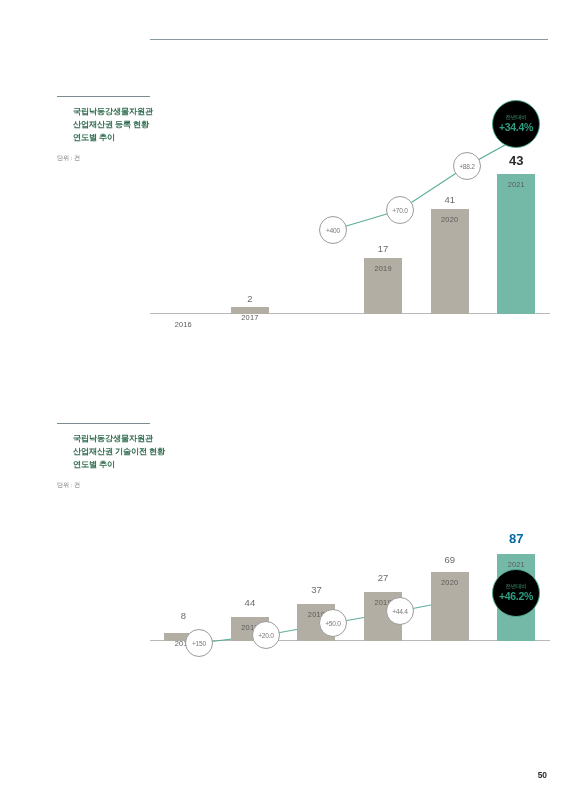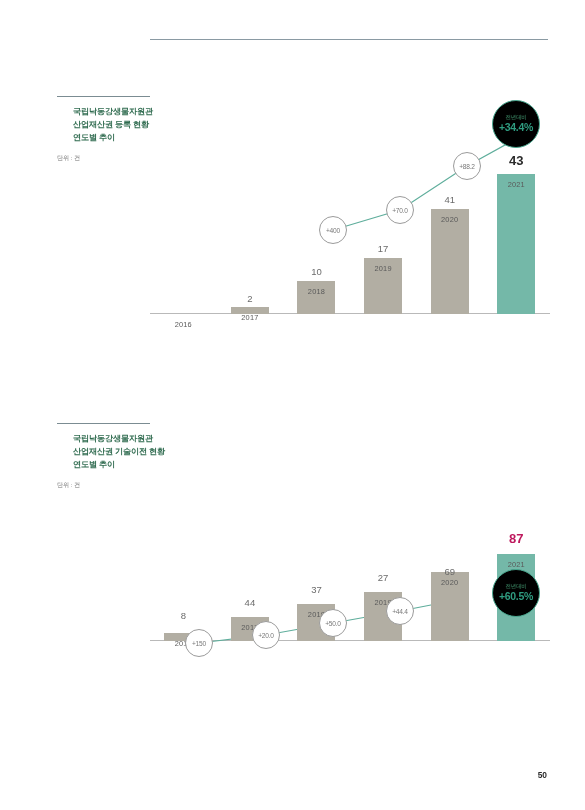--- a/index.html
+++ b/index.html
@@ -213,25 +213,20 @@
       <div class="bar" style="height:0px;"></div>
       <div class="tick-label">2016</div>
     </div>
 
     <div class="col" style="left:66.6px;">
       <div class="bar-value" style="bottom:10px;">2</div>
       <div class="bar" style="height:7px;"></div>
       <div class="tick-label">2017</div>
     </div>
 
-    <div class="col" style="left:133.2px;">
-      <div class="bar-value" style="bottom:37px;">10</div>
-      <div class="bar" style="height:33px;"></div>
-      <div class="tick-label">2018</div>
-    </div>
 
     <div class="col" style="left:199.8px;">
       <div class="bar-value" style="bottom:60px;">17</div>
       <div class="bar" style="height:56px;"></div>
       <div class="tick-label">2019</div>
     </div>
 
     <div class="col" style="left:266.4px;">
       <div class="bar-value" style="bottom:109px;">41</div>
       <div class="bar" style="height:105px;"></div>
@@ -292,38 +287,38 @@
       <div class="tick-label">2018</div>
     </div>
 
     <div class="col" style="left:199.8px;">
       <div class="bar-value" style="bottom:58px;">27</div>
       <div class="bar" style="height:49px;"></div>
       <div class="tick-label">2019</div>
     </div>
 
     <div class="col" style="left:266.4px;">
-      <div class="bar-value" style="bottom:64px;margin-top:9px;">69</div>
+      <div class="bar-value" style="bottom:76px;margin-top:9px;">69</div>
       <div class="bar" style="height:69px;"></div>
       <div class="tick-label">2020</div>
     </div>
 
     <div class="col" style="left:333px;">
 
       <div class="bar accent" style="height:87px;"></div>
       <div class="tick-label">2021</div>
     </div>
 
     <div class="bubble" style="left:49px;  top:220px;">+150</div>
     <div class="bubble" style="left:116px; top:212px;">+20.0</div>
     <div class="bubble" style="left:183px; top:200px;">+50.0</div>
     <div class="bubble" style="left:250px; top:188px;">+44.4</div>
 
     <div class="badge" style="left:366px; top:170px;">
       <span class="badge-top">전년대비</span>
-      <span class="badge-main">+60.5%</span>
-    </div>
-
-    <div style="position:absolute; left:333px; bottom:117px; width:66.6px; text-align:center; font-size:13px; font-weight:bold; color:#be185d;">87</div>
+      <span class="badge-main">+46.2%</span>
+    </div>
+
+    <div style="position:absolute; left:333px; bottom:117px; width:66.6px; text-align:center; font-size:13px; font-weight:bold; color:#0369a1;">87</div>
   </div>
 </div>
 
 <div class="page-number">50</div>
 
 </body></html>

